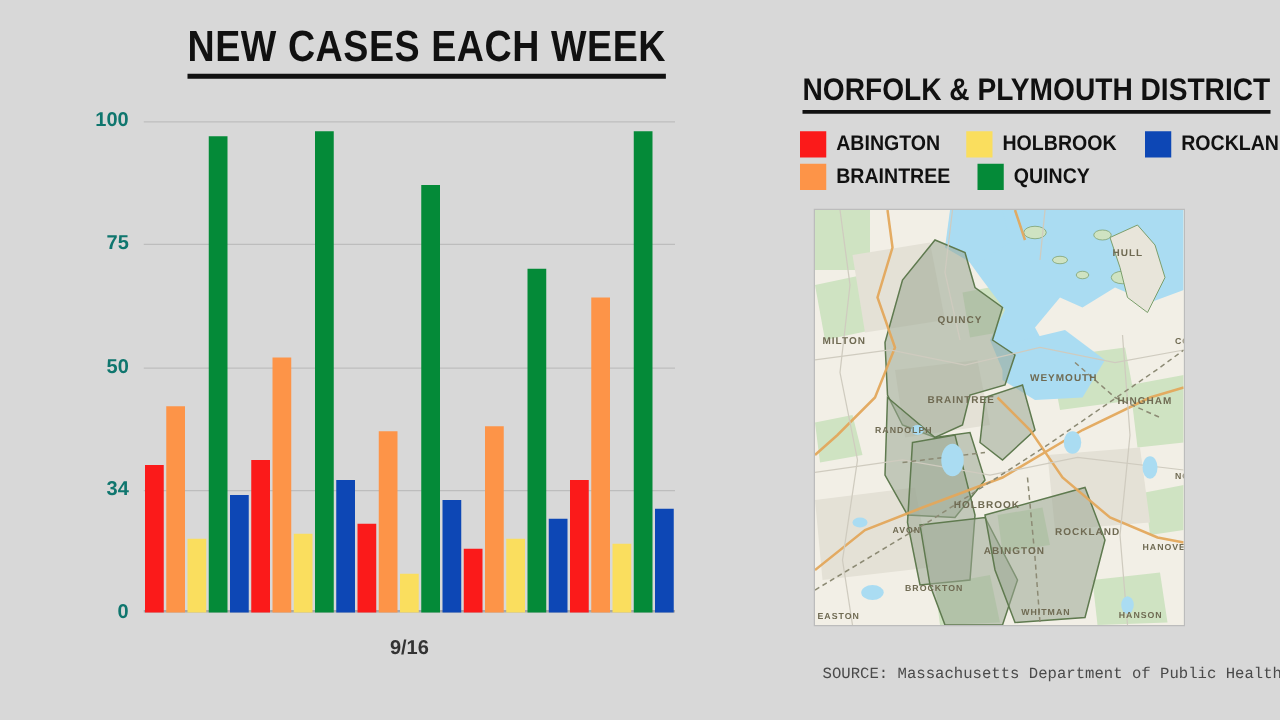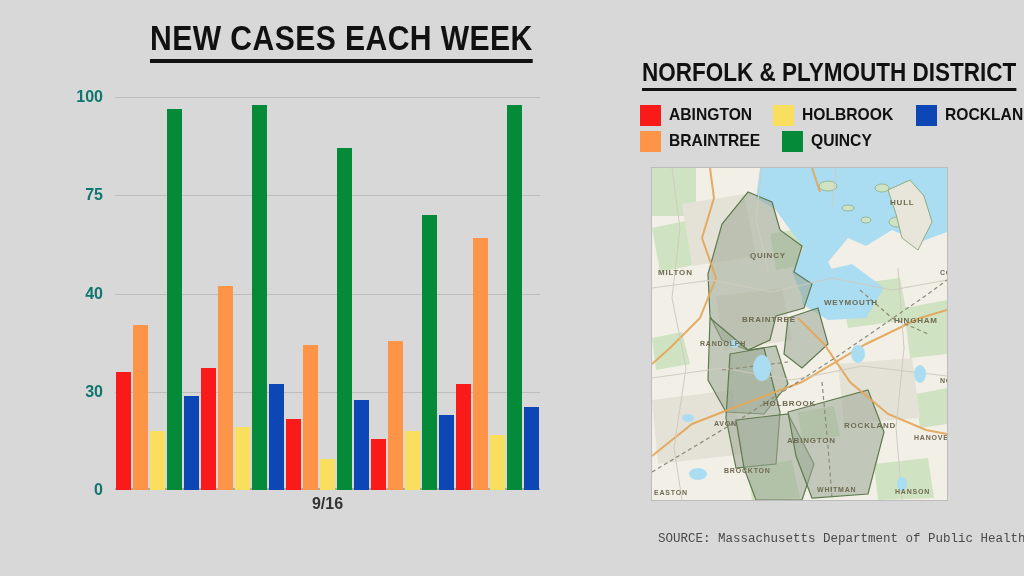--- a/index.html
+++ b/index.html
@@ -127,20 +127,21 @@
     display: flex;
     justify-content: space-around;
   }
   .xlabel {
     flex: 1;
     text-align: center;
     font-family: "Liberation Sans Narrow", "Liberation Sans", sans-serif;
     font-size: 16px;
     font-weight: bold;
     color: #333333;
+    margin-top: 15px;
   }
 
   .note {
     position: absolute;
     left: 37px;
     top: 528px;
     width: 330px;
     font-family: "Liberation Sans", sans-serif;
     font-size: 11.5px;
     line-height: 1.55;
@@ -235,22 +236,22 @@
 
 <div class="slide">
 
   <div class="chart-panel">
 
     <div class="chart-title">NEW CASES EACH WEEK</div>
 
     <div class="plot-wrap">
       <div class="ytick-holder" id="ytick-holder">
           <div class="ytick-lbl" style="top: 393px;">0</div>
-          <div class="ytick-lbl" style="top: 294.75px;">30</div>
-          <div class="ytick-lbl" style="top: 196.5px;">40</div>
+          <div class="ytick-lbl" style="top: 294.75px;">34</div>
+          <div class="ytick-lbl" style="top: 196.5px;">50</div>
           <div class="ytick-lbl" style="top: 98.25px;">75</div>
           <div class="ytick-lbl" style="top: 0px;">100</div>
         </div>
       <div class="plot-area">
         <div id="gridlines">
             <div class="gridline" style="top: 294.75px;"></div>
             <div class="gridline" style="top: 196.5px;"></div>
             <div class="gridline" style="top: 98.25px;"></div>
             <div class="gridline" style="top: 0px;"></div>
           </div>

